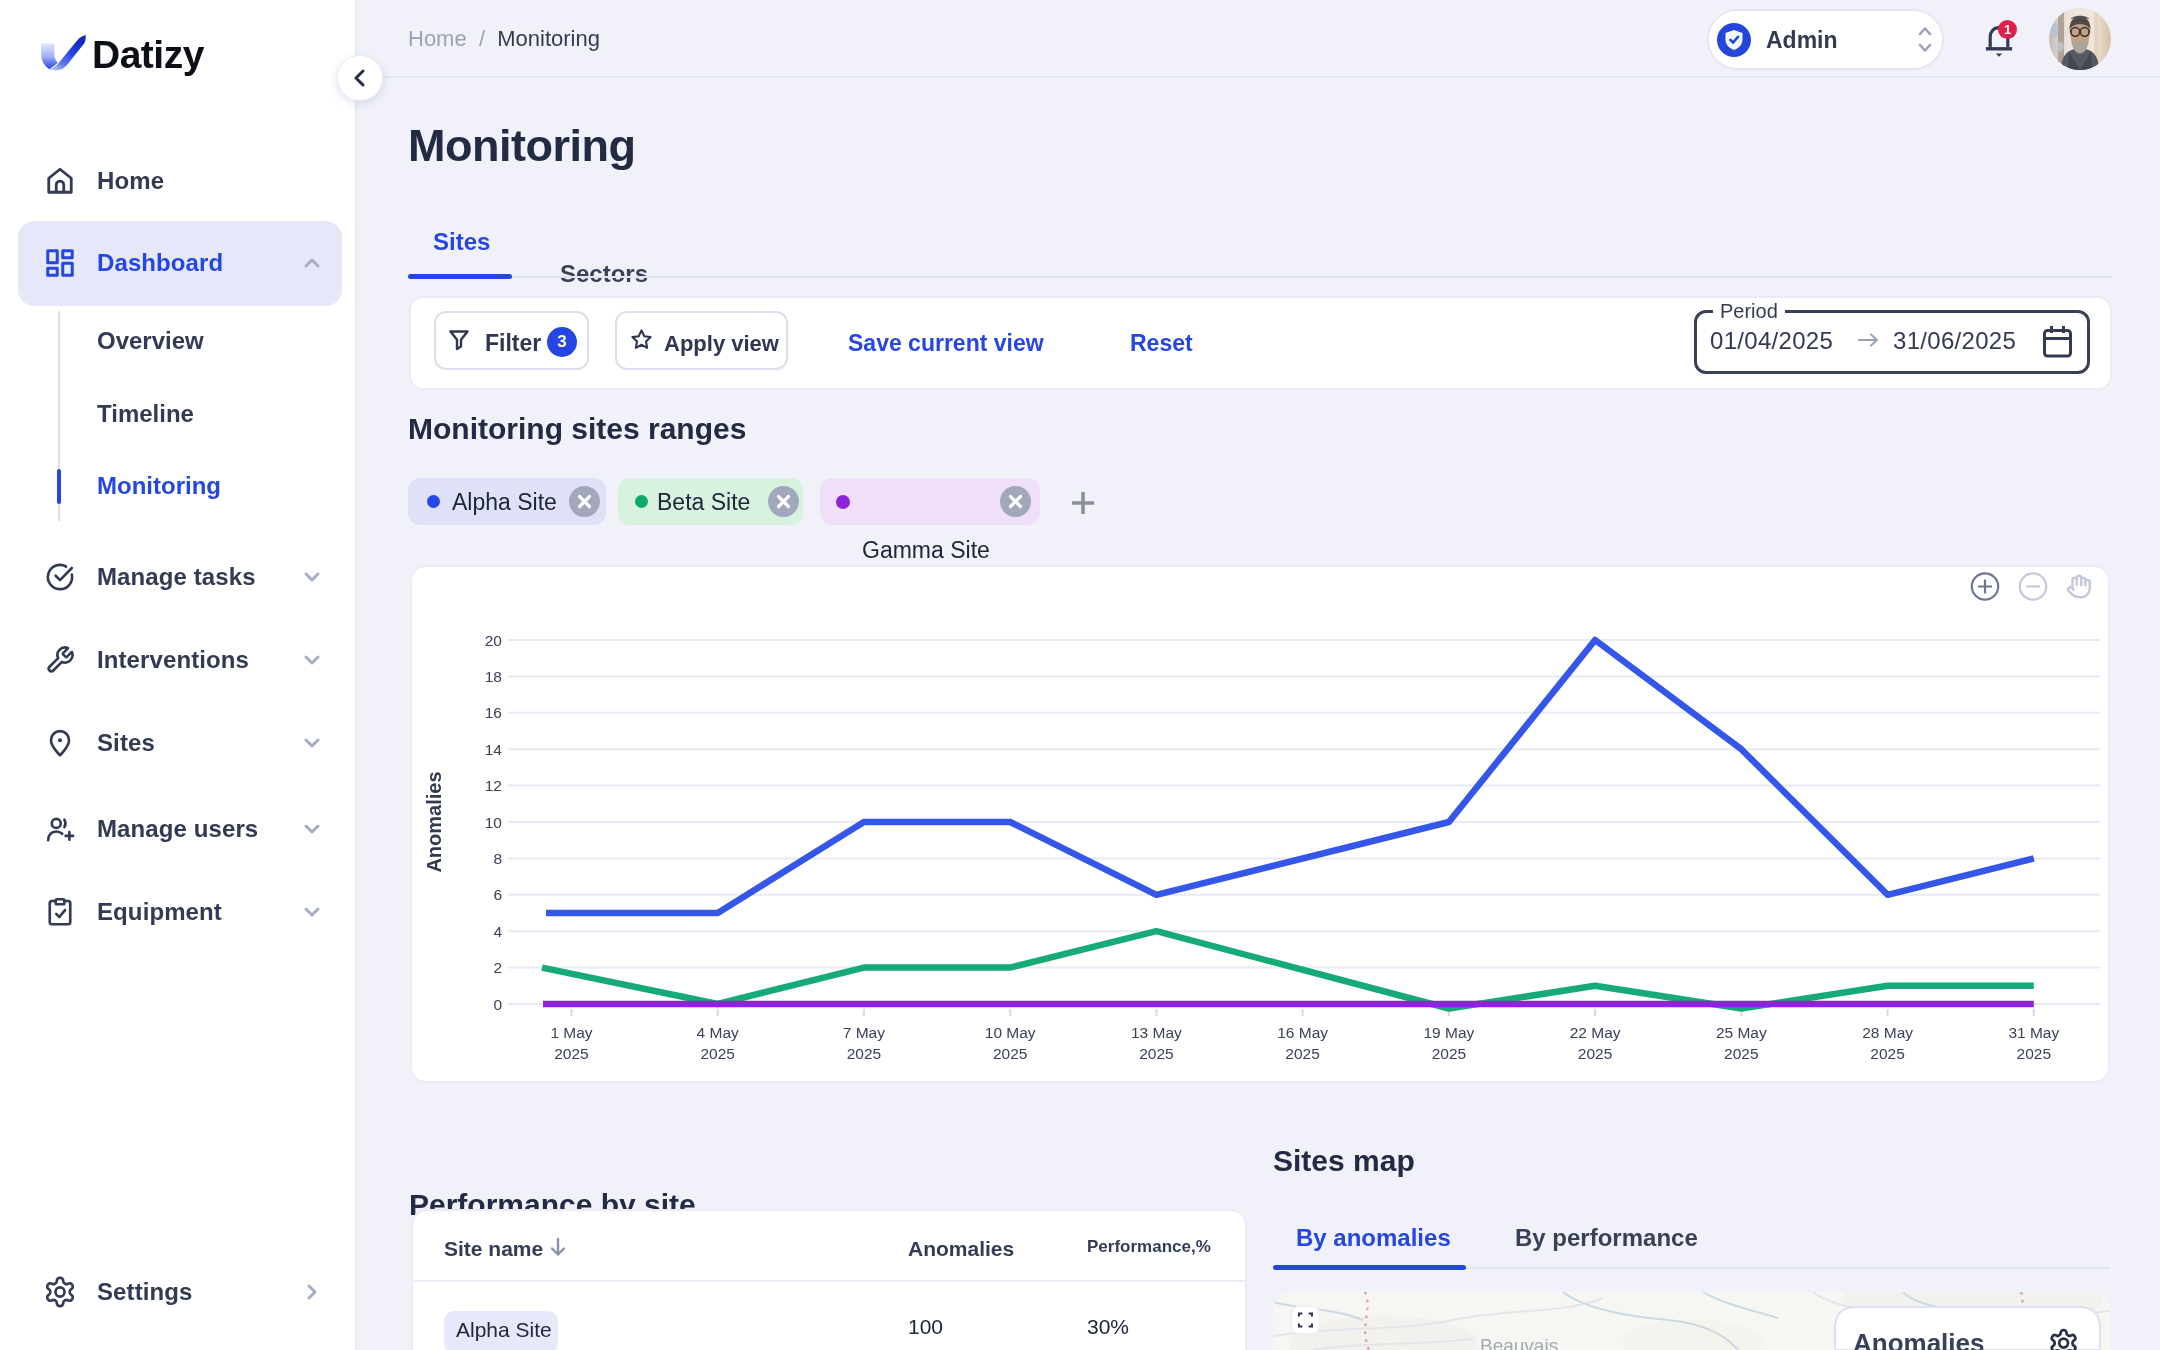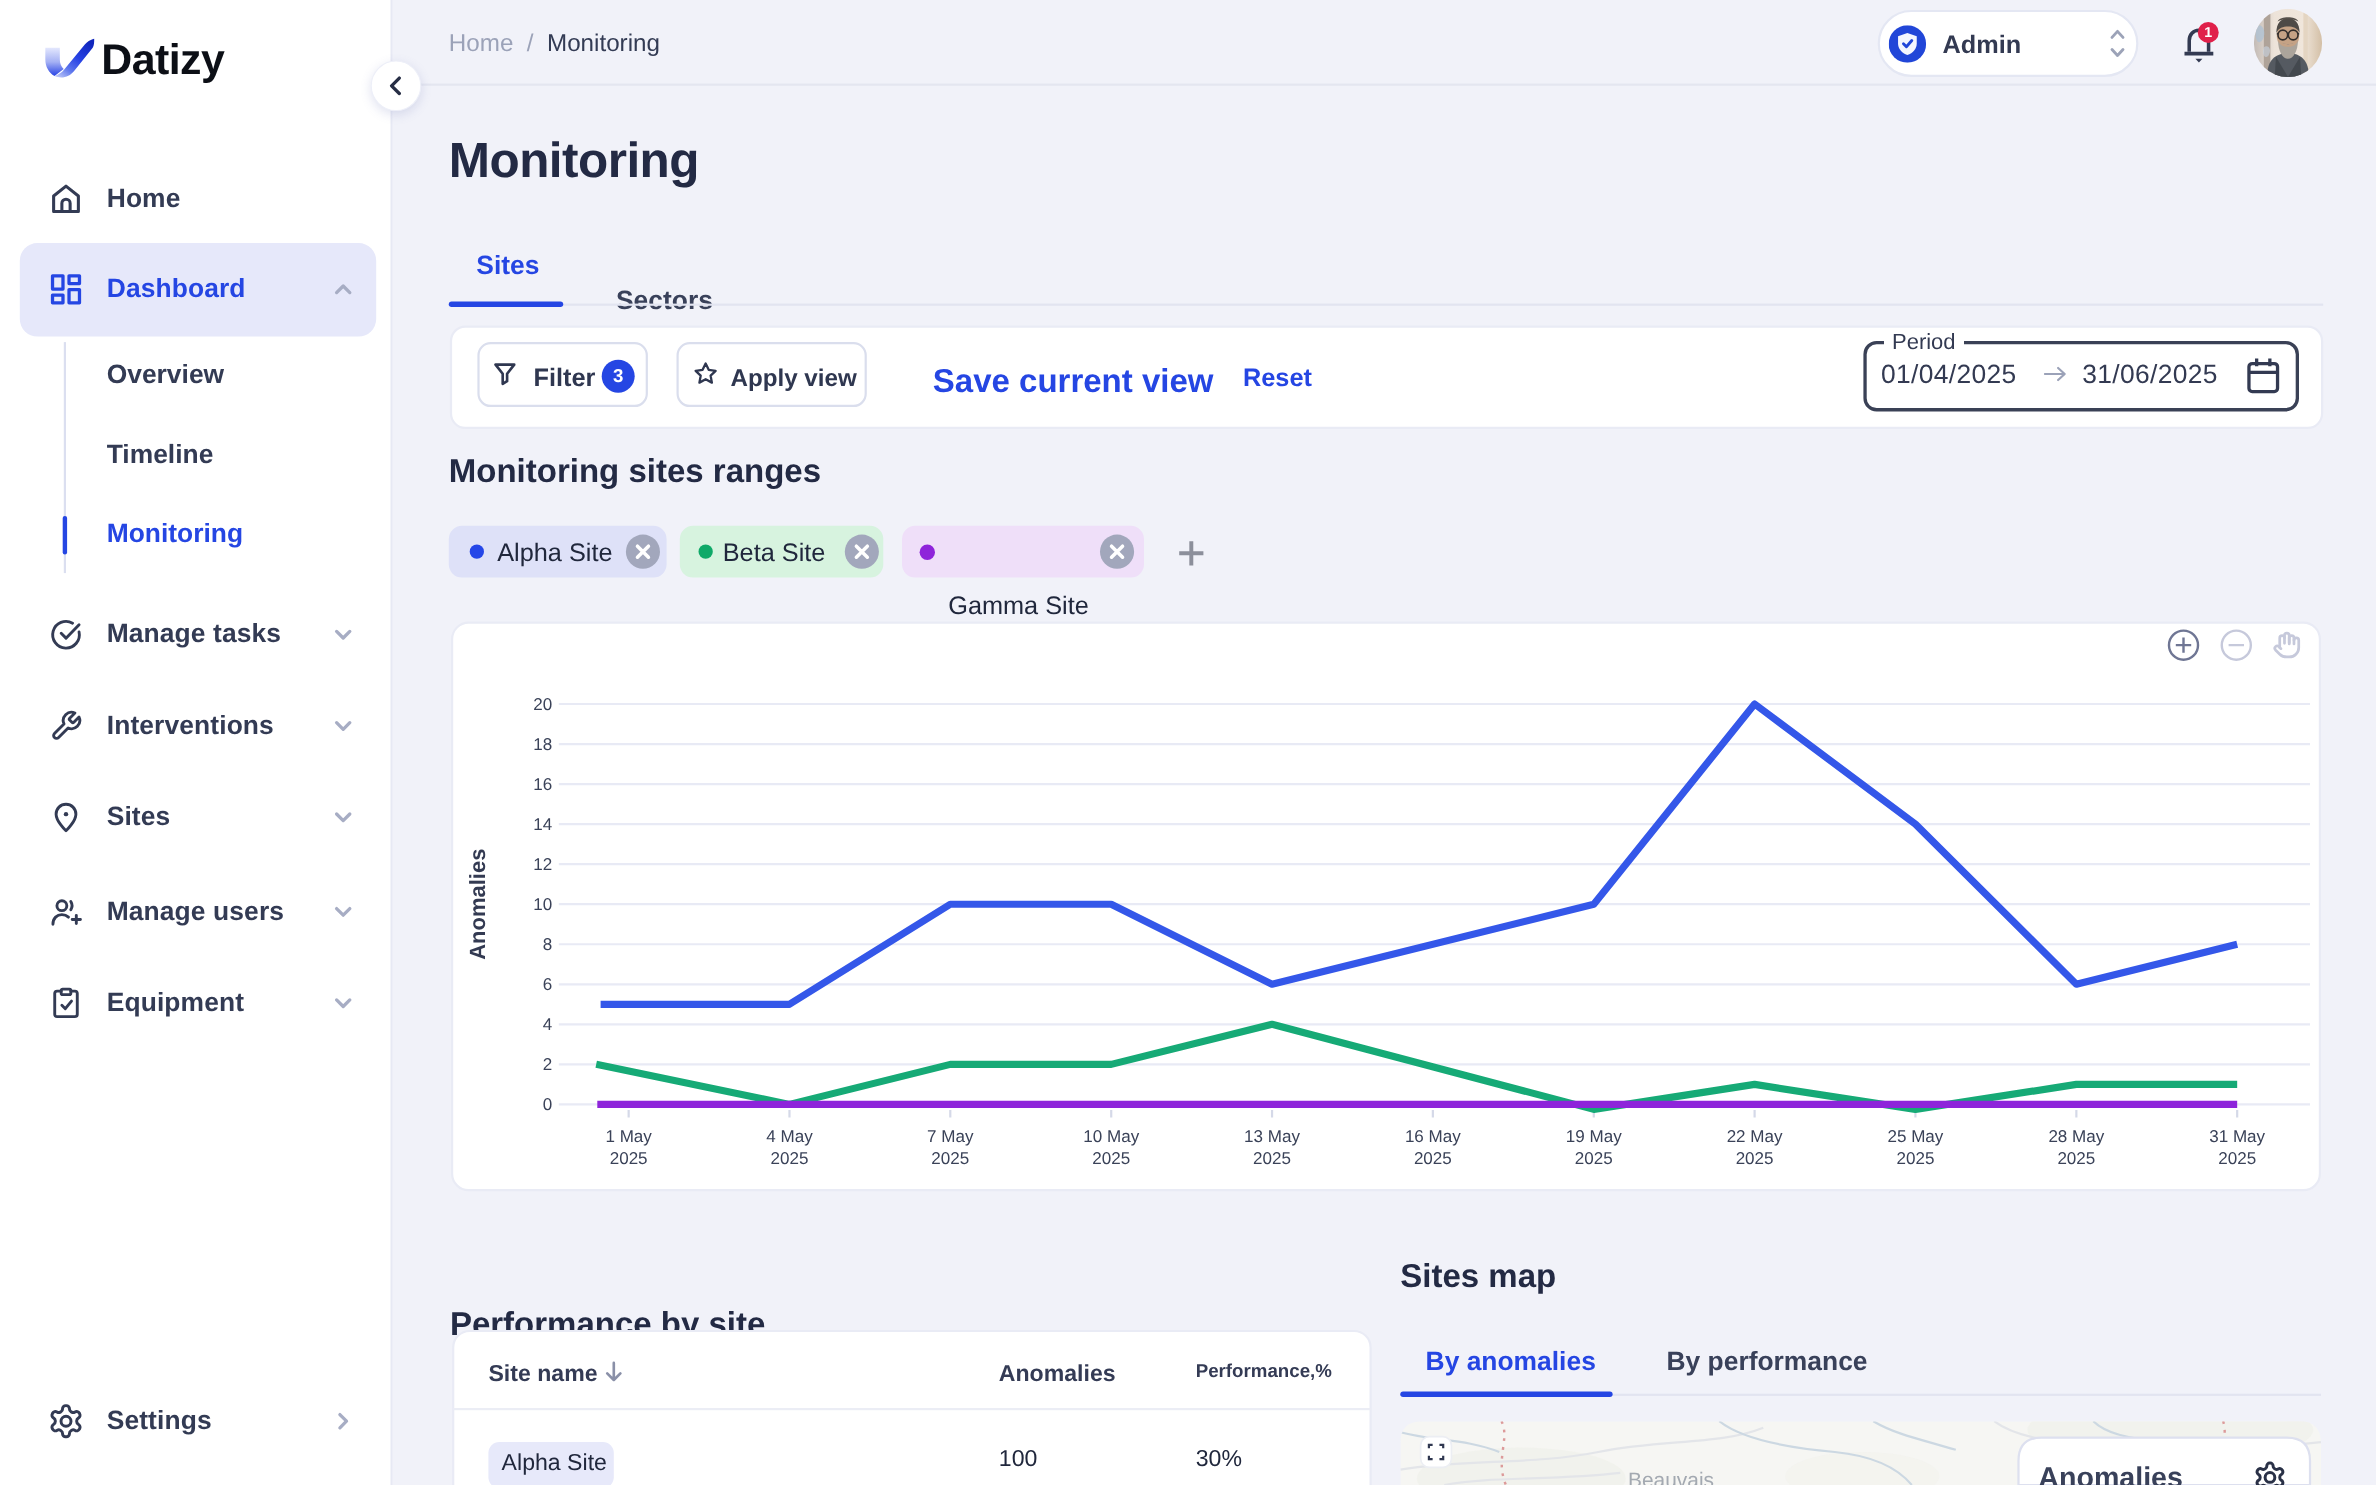--- a/index.html
+++ b/index.html
@@ -217,21 +217,21 @@
   <div class="abs" style="left:449px; top:330px;" id="ic-funnel"><svg width="20" height="21" viewBox="0 0 20 21">
         <path d="M1.5 1.5 H18.5 L12 9.8 V16.5 L8 19 V9.8 Z" fill="none" stroke="#2F3750" stroke-width="2.4" stroke-linejoin="round"></path>
       </svg></div>
   <div class="abs" style="left:485px; top:330px; font-size:23px; font-weight:700; color:#2F3750;">Filter</div>
   <div class="abs" style="left:547px; top:327px; width:30px; height:30px; border-radius:50%; background:#2546E3; color:#fff; font-size:17px; font-weight:700; text-align:center; line-height:30px;">3</div>
   <div class="abs" style="left:615px; top:311px; width:173px; height:59px; border:2px solid #DADEED; border-radius:12px; background:#fff;"></div>
   <div class="abs" style="left:630px; top:328px;" id="ic-star"><svg width="23" height="23" viewBox="0 0 24 24">
         <path d="M12 2.5 L14.9 8.6 L21.5 9.5 L16.7 14.1 L17.9 20.7 L12 17.5 L6.1 20.7 L7.3 14.1 L2.5 9.5 L9.1 8.6 Z" fill="none" stroke="#2F3750" stroke-width="2.2" stroke-linejoin="round"></path>
       </svg></div>
   <div class="abs" style="left:664px; top:331px; font-size:22px; font-weight:700; color:#2F3750;">Apply view</div>
-  <div class="abs" style="left:848px; top:330px; font-size:30px; font-weight:700; color:#2546E3;">Save current view</div>
+  <div class="abs" style="left:848px; top:330px; font-size:23px; font-weight:700; color:#2546E3;">Save current view</div>
   <div class="abs" style="left:1130px; top:330px; font-size:23px; font-weight:700; color:#2546E3;">Reset</div>
 
   <fieldset class="abs" style="left:1694px; top:300px; width:396px; height:74px; border:3px solid #3A4156; border-radius:12px;">
     <legend style="margin-left:16px; padding:0 7px; font-size:20px; color:#333A52;">Period</legend>
   </fieldset>
   <div class="abs" style="left:1710px; top:327px; font-size:24px; color:#333A52; letter-spacing:0.3px;">01/04/2025</div>
   <div class="abs" style="left:1858px; top:332px;" id="ic-arrow"><svg width="22" height="16" viewBox="0 0 22 16">
         <path d="M1 8 H19 M13 2.5 L19 8 L13 13.5" fill="none" stroke="#9BA2B8" stroke-width="2" stroke-linecap="round" stroke-linejoin="round"></path>
       </svg></div>
   <div class="abs" style="left:1893px; top:327px; font-size:24px; color:#333A52; letter-spacing:0.3px;">31/06/2025</div>

